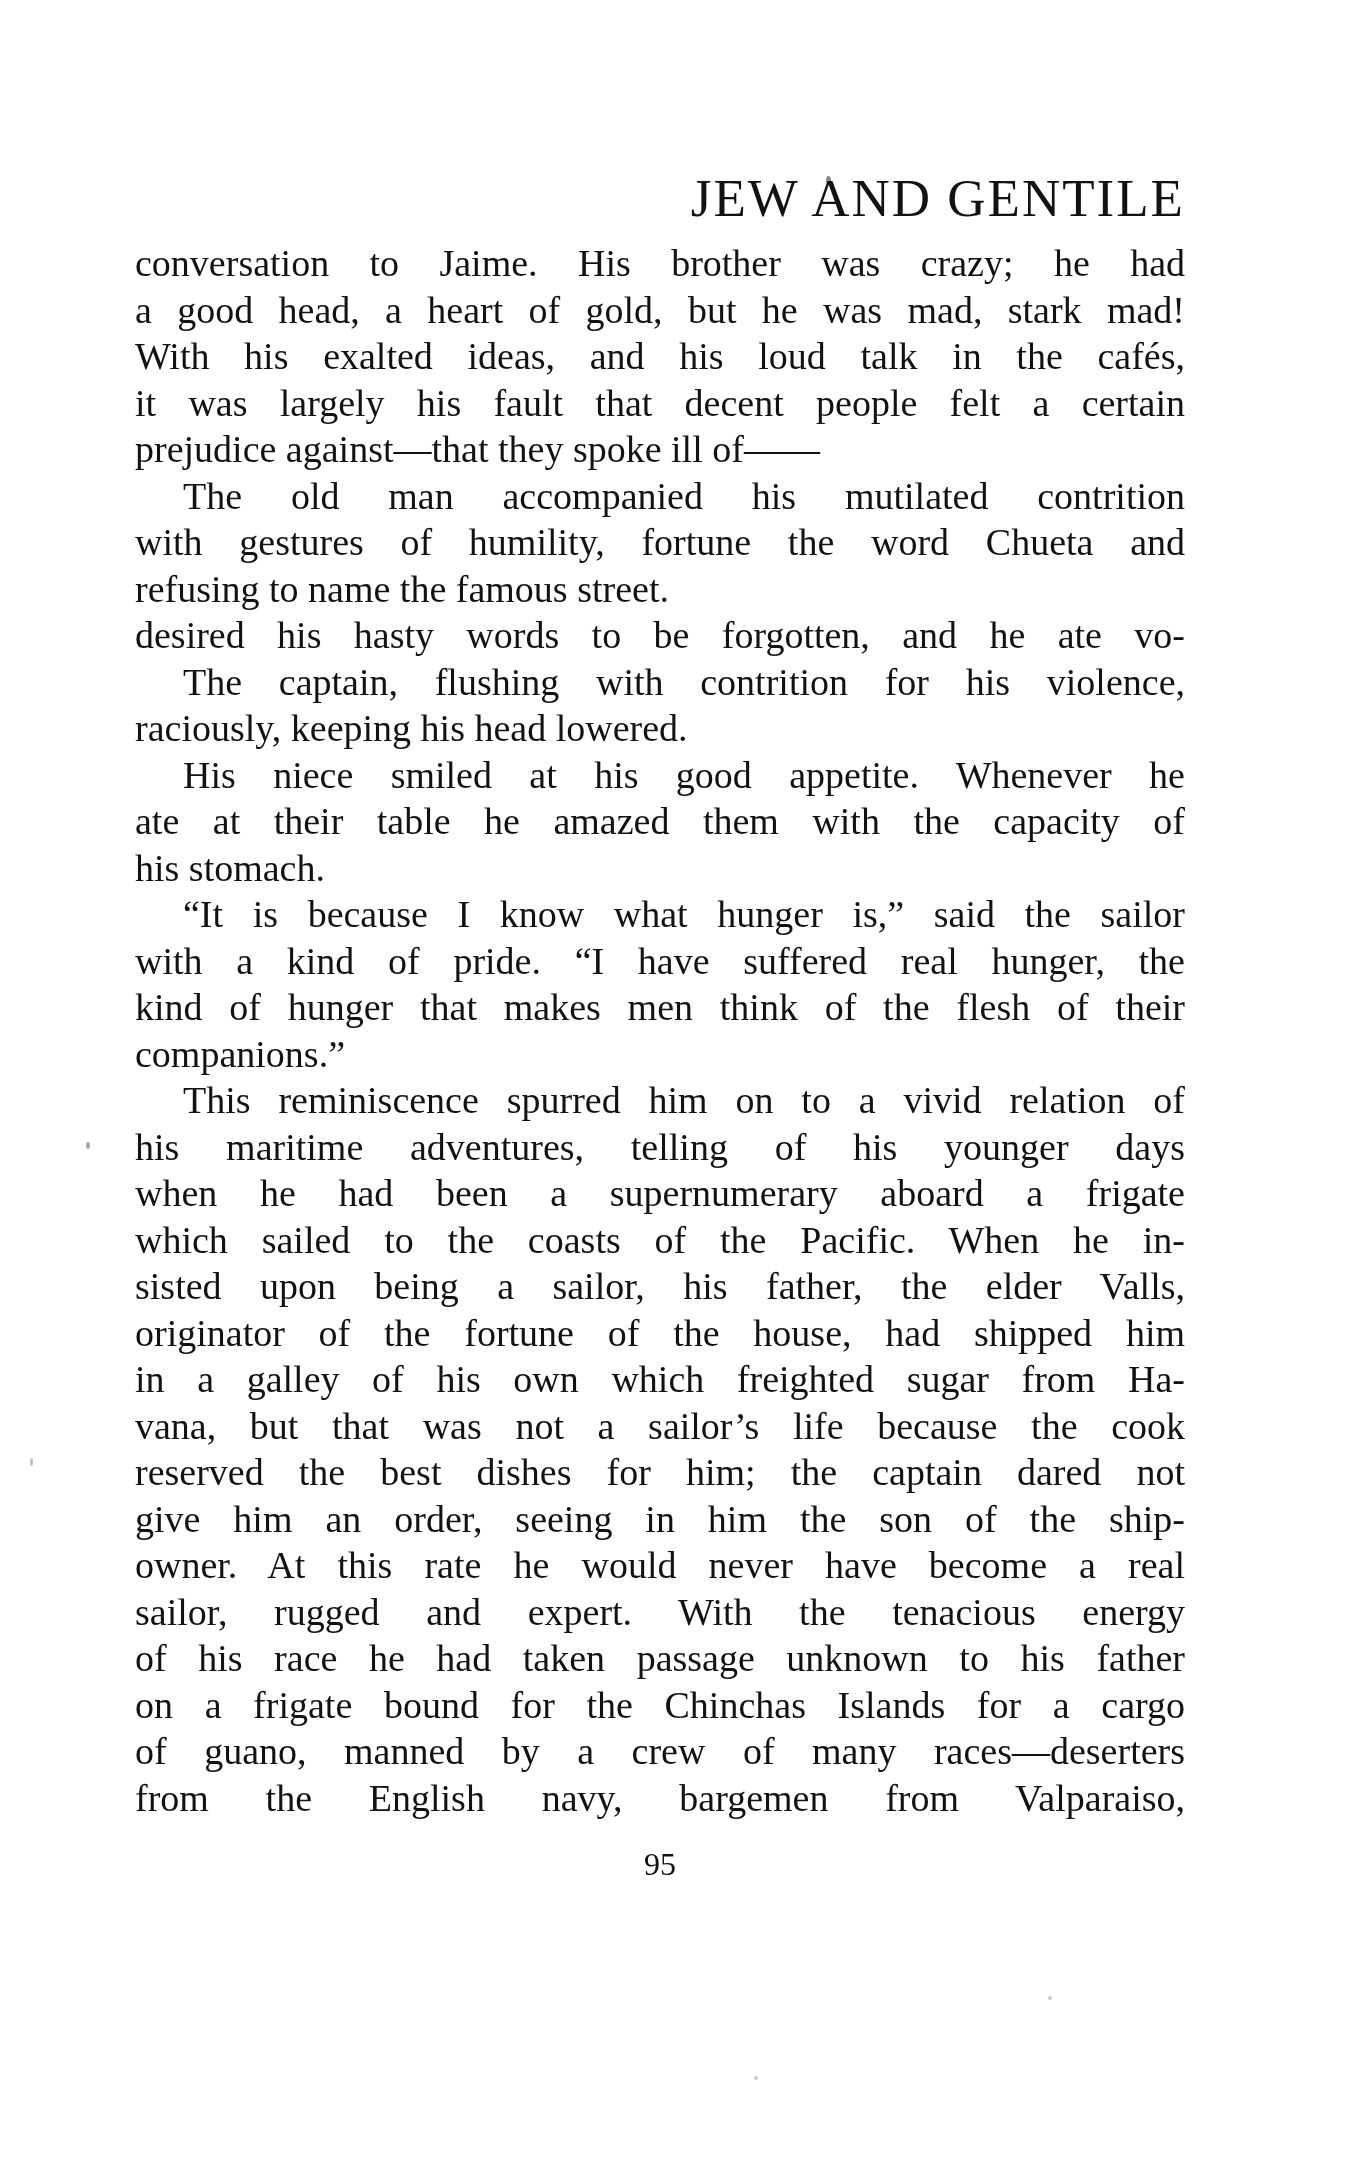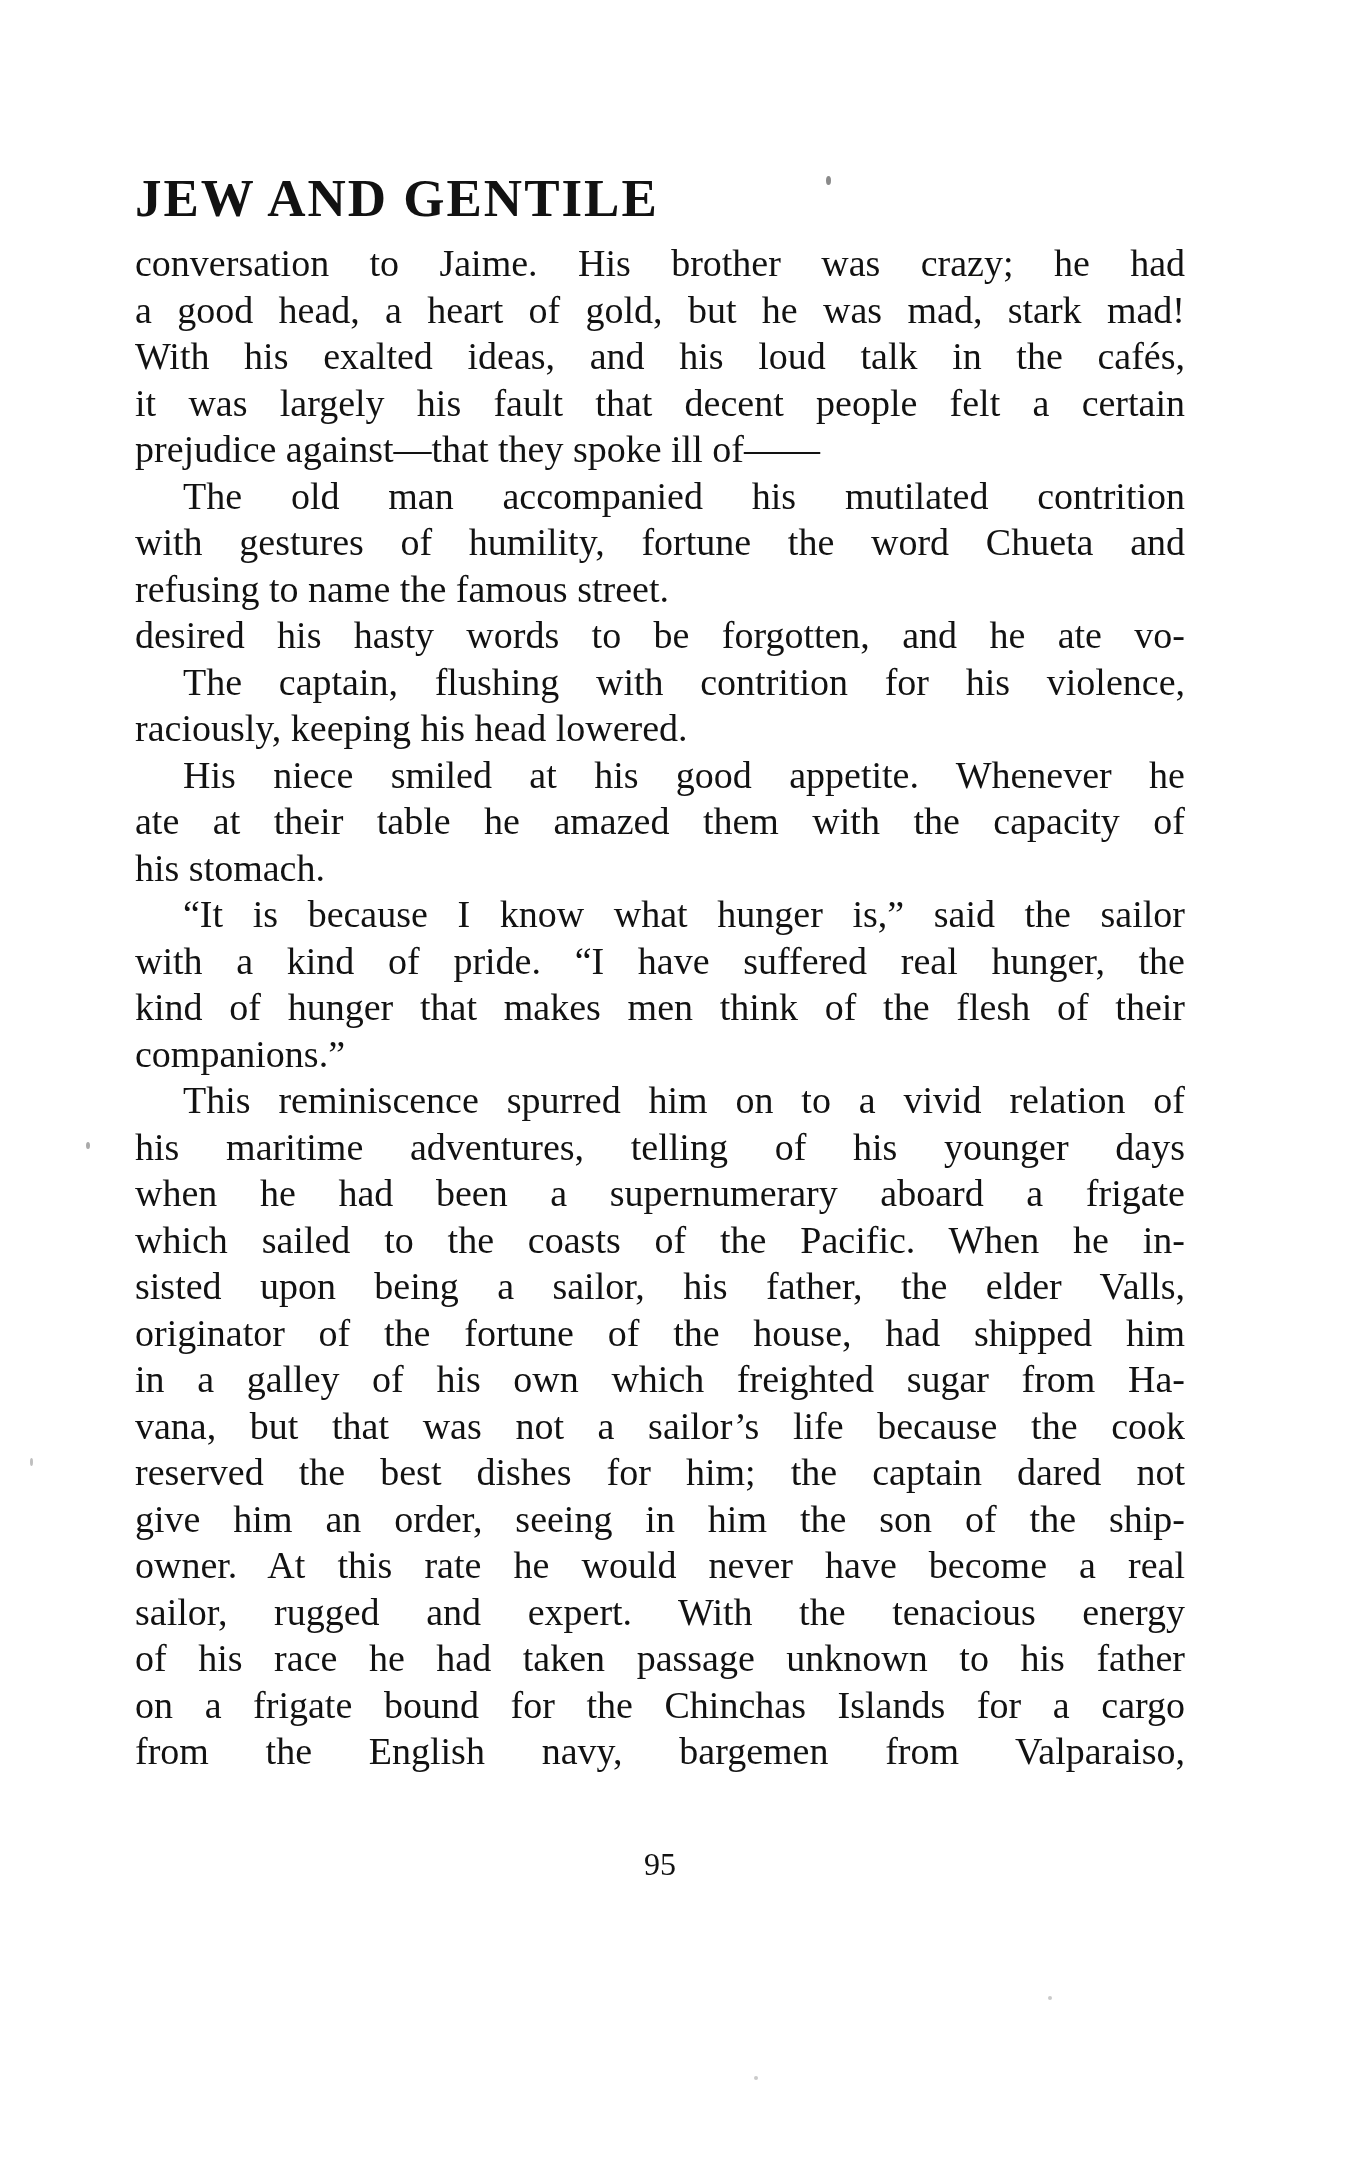--- a/index.html
+++ b/index.html
@@ -15,23 +15,23 @@
     color: #121212;
     font-family: "Liberation Serif", "DejaVu Serif", serif;
     overflow: hidden;
   }
   .title {
     position: absolute;
     left: 135px;
     top: 168px;
     width: 1050px;
     margin: 0;
-    text-align: left;
+    text-align: right;
     font-size: 53px;
-    font-weight: bold;
+    font-weight: normal;
     letter-spacing: 2px;
     white-space: nowrap;
   }
   .body-text {
     position: absolute;
     left: 135px;
     top: 240px;
     width: 1050px;
     font-size: 38px;
   }
@@ -105,17 +105,18 @@
       <div class="line">sisted upon being a sailor, his father, the elder Valls,</div>
       <div class="line">originator of the fortune of the house, had shipped him</div>
       <div class="line">in a galley of his own which freighted sugar from Ha-</div>
       <div class="line">vana, but that was not a sailor’s life because the cook</div>
       <div class="line">reserved the best dishes for him; the captain dared not</div>
       <div class="line">give him an order, seeing in him the son of the ship-</div>
       <div class="line">owner. At this rate he would never have become a real</div>
       <div class="line">sailor, rugged and expert. With the tenacious energy</div>
       <div class="line">of his race he had taken passage unknown to his father</div>
       <div class="line">on a frigate bound for the Chinchas Islands for a cargo</div>
+      <div class="line">of guano, manned by a crew of many races—deserters</div>
       <div class="line">from the English navy, bargemen from Valparaiso,</div>
     </div>
 
   <div class="pageno">95</div>
 </div>
 
 </body></html>

